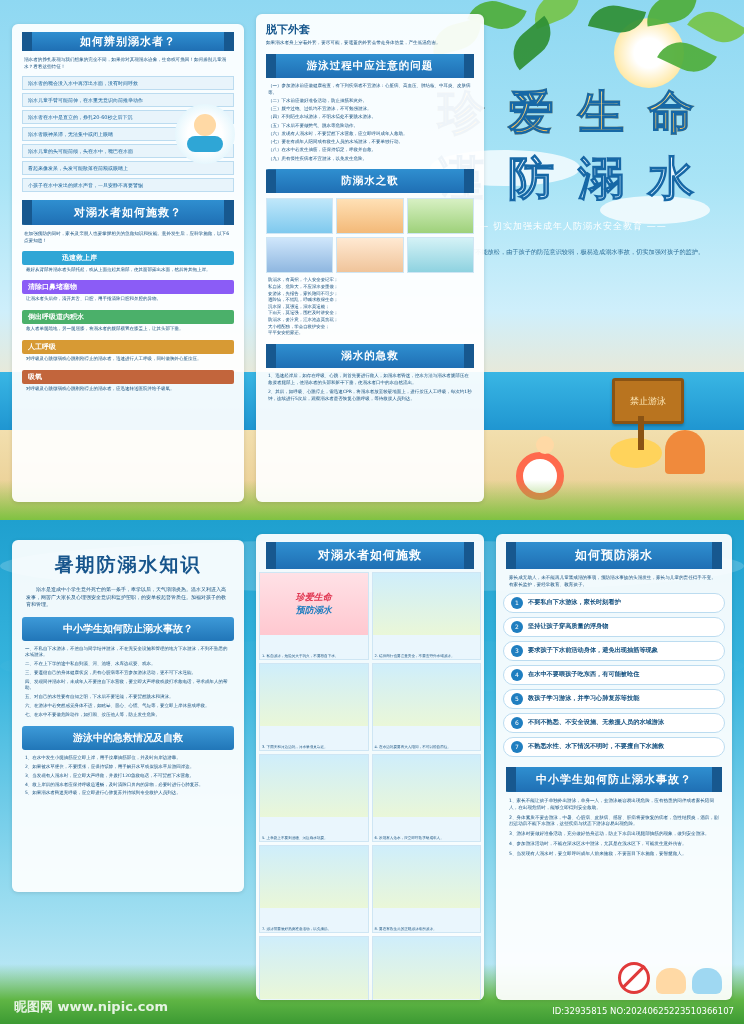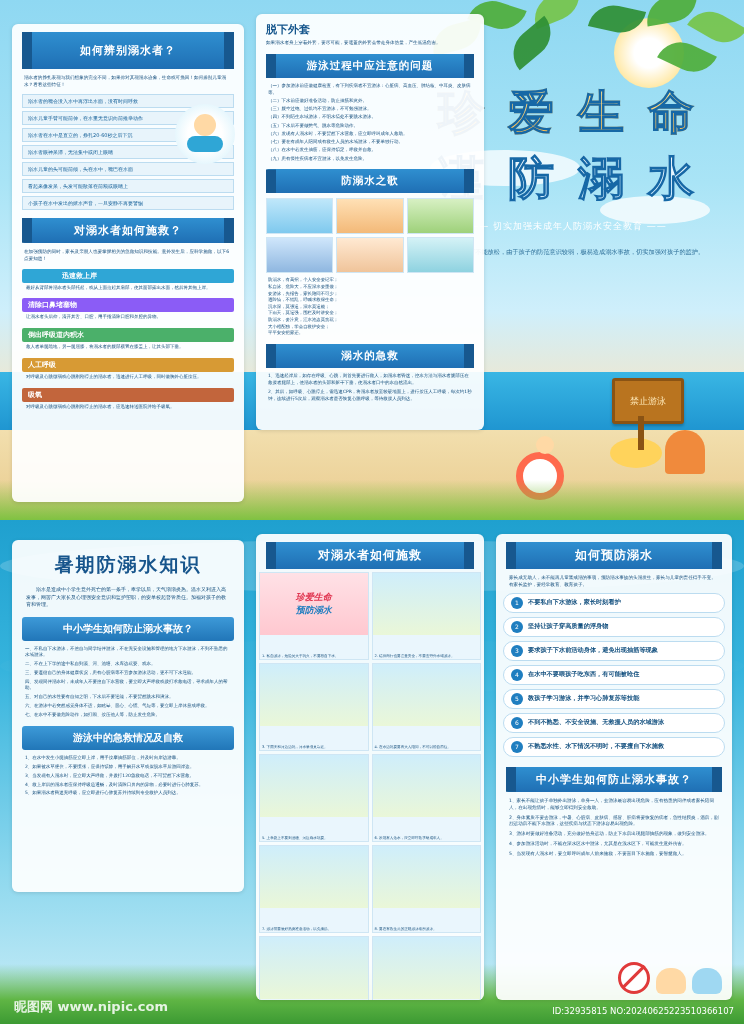--- a/index.html
+++ b/index.html
@@ -114,21 +114,21 @@
   </div>
 
   <div class="hero-title">
     <div class="hero-l1">珍 爱 生 命</div>
     <div class="hero-l2">谨 防 溺 水</div>
     <div class="hero-sub">—— 切实加强未成年人防溺水安全教育 ——</div>
     <div class="hero-note">防溺水安全教育不能放松，由于孩子的防范意识较弱，极易造成溺水事故，切实加强对孩子的监护。</div>
   </div>
 
   <div class="panel" style="left:12px;top:24px;width:232px;height:478px;">
-    <div class="banner" style="margin:8px 10px 0;padding:11px 0;font-size:11px;border-radius:7px;">如何辨别溺水者？</div>
+    <div class="banner" style="margin:8px 10px 0;padding:2px 0;font-size:11px;border-radius:7px;">如何辨别溺水者？</div>
     <div class="txt" style="margin:6px 12px 0;font-size:4.6px;">溺水者的挣扎表现与我们想象的完全不同，如果你对其现溺水迹象，生命或可挽回！如何辨别儿童溺水？看看这些特征！</div>
 
     <div style="margin:5px 10px 0;">
       <div class="sub" style="padding:3px 5px;margin-bottom:3px;font-size:5px;">溺水者的嘴会没入水中再浮出水面，没有时间呼救</div>
       <div class="sub" style="padding:3px 5px;margin-bottom:3px;font-size:5px;">溺水儿童手臂可能前伸，在水里无意识向前推举动作</div>
       <div class="sub" style="padding:3px 5px;margin-bottom:3px;font-size:5px;">溺水者在水中是直立的，挣扎20-60秒之后下沉</div>
       <div class="sub" style="padding:3px 5px;margin-bottom:3px;font-size:5px;">溺水者眼神呆滞，无法集中或闭上眼睛</div>
       <div class="sub" style="padding:3px 5px;margin-bottom:3px;font-size:5px;">溺水儿童的头可能前倾，头在水中，嘴巴在水面</div>
       <div class="sub" style="padding:3px 5px;margin-bottom:3px;font-size:5px;">看起来像发呆，头发可能散落在前额或眼睛上</div>
       <div class="sub" style="padding:3px 5px;margin-bottom:3px;font-size:5px;">小孩子在水中发出的嬉水声音，一旦安静不再要警惕</div>
@@ -160,21 +160,21 @@
       </div>
     </div>
   </div>
 
   <div style="position:absolute;left:175px;top:104px;width:60px;height:60px;border-radius:50%;
        background:radial-gradient(circle,#ffffff 40%,#cfeffb 100%);">
     <div style="position:absolute;left:19px;top:10px;width:22px;height:22px;border-radius:50%;background:#ffd9a5;"></div>
     <div style="position:absolute;left:12px;top:32px;width:36px;height:16px;border-radius:8px;background:#2fa6d6;"></div>
   </div>
 
-  <div class="panel" style="left:256px;top:14px;width:228px;height:416px;">
+  <div class="panel" style="left:256px;top:14px;width:228px;height:488px;">
     <div style="margin:8px 10px 0;">
       <div style="font-size:11px;font-weight:bold;color:#14558c;">脱下外套</div>
       <div class="txt" style="font-size:4.6px;margin-top:3px;">如果溺水者身上穿着外套，要尽可能，要遮盖的外套会带走身体热量，产生低温危害。</div>
     </div>
 
     <div class="banner" style="margin:7px 10px 0;padding:5px 0;font-size:10.5px;border-radius:3px;">游泳过程中应注意的问题</div>
     <div style="margin:5px 12px 0;">
       <div class="txt" style="font-size:4.5px;margin-bottom:1.5px;">（一）参加游泳前应做健康检查，有下列疾病者不宜游泳：心脏病、高血压、肺结核、中耳炎、皮肤病等。</div>
       <div class="txt" style="font-size:4.5px;margin-bottom:1.5px;">（二）下水前应做好准备活动，防止抽筋和意外。</div>
       <div class="txt" style="font-size:4.5px;margin-bottom:1.5px;">（三）腹空过饱、过饥均不宜游泳，不可勉强游泳。</div>

